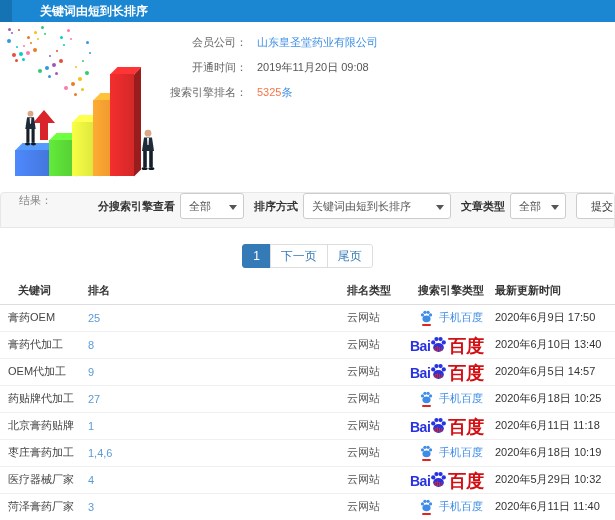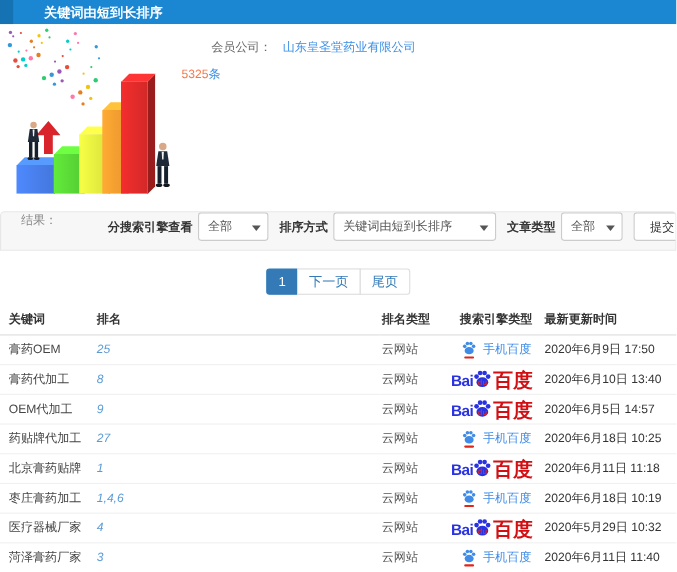--- a/index.html
+++ b/index.html
@@ -61,21 +61,21 @@
   .page-btn.last { border-radius:0 3px 3px 0; }
   .page-btn.active { background:#337ab7; border-color:#337ab7; color:#fff; }
 
   
   .results-table { width:615px; margin-top:10px; border-collapse:collapse;
     table-layout:fixed; font-size:11px; }
   .results-table th { height:26px; text-align:left; font-weight:bold; color:#333;
     border-bottom:1px solid #ddd; }
   .results-table td { height:27px; color:#444; border-bottom:1px solid #f0f0f0; }
   .col-kw th, .col-kw-td { padding-left:8px; }
-  td.rank-cell span { color:#5b9bd5; cursor:pointer;font-style:italic; }
+  td.rank-cell span { color:#5b9bd5; cursor:pointer; }
   td.type-cell { color:#555; }
   td.date-cell { color:#333; }
 
   .engine-mobile { display:inline-flex; align-items:center; margin-left:10px; }
   .engine-mobile .paw-wrap { position:relative; width:14px; height:16px; }
   .engine-mobile .underline { position:absolute; left:2px; bottom:0; width:9px; height:2px;
     background:#e0261c; border-radius:1px; }
   .engine-mobile .lbl { margin-left:5px; color:#3f8ce8; }
 
   .engine-baidu { display:inline-flex; align-items:flex-end; }
@@ -186,20 +186,25 @@
           <ellipse cx="13.4" cy="39.5" rx="3" ry="1.6" fill="#10171f"></ellipse>
         </svg></div>
     </div>
 
   <div class="info-fields">
     <div class="info-row">
       <span class="info-label">会员公司：</span>
       <span class="info-value link">山东皇圣堂药业有限公司</span>
     </div>
     <div class="info-row">
+      <span class="info-label">开通时间：</span>
+      <span class="info-value">2019年11月20日 09:08</span>
+    </div>
+    <div class="info-row">
+      <span class="info-label">搜索引擎排名：</span>
       <span class="info-value"><span class="num">5325</span><span class="suffix">条</span></span>
     </div>
   </div>
 </div>
 
 <div class="filter-bar">
   <span class="result-label">结果：</span>
   <div class="filter-group">
     <span class="filter-label">分搜索引擎查看</span>
     <div class="select" style="width:64px">
@@ -229,21 +234,21 @@
 <table class="results-table">
   <colgroup>
     <col style="width:80px">
       <col style="width:265px">
       <col style="width:65px">
     <col style="width:83px">
       <col style="width:122px">
   </colgroup>
   <thead>
     <tr id="theadRow">
-        <th style="padding-left: 8px; margin-top: 29px;">关键词</th>
+        <th style="padding-left: 18px; margin-top: 29px;">关键词</th>
         <th style="padding-left: 8px;">排名</th>
         <th style="padding-left: 2px;">排名类型</th>
         <th style="padding-left: 8px;">搜索引擎类型</th>
         <th style="padding-left: 2px;">最新更新时间</th>
       </tr>
   </thead>
   <tbody id="tbody">
       <tr>
         <td class="col-kw-td">膏药OEM</td>
         <td class="rank-cell" style="padding-left:8px"><span>25</span></td>

